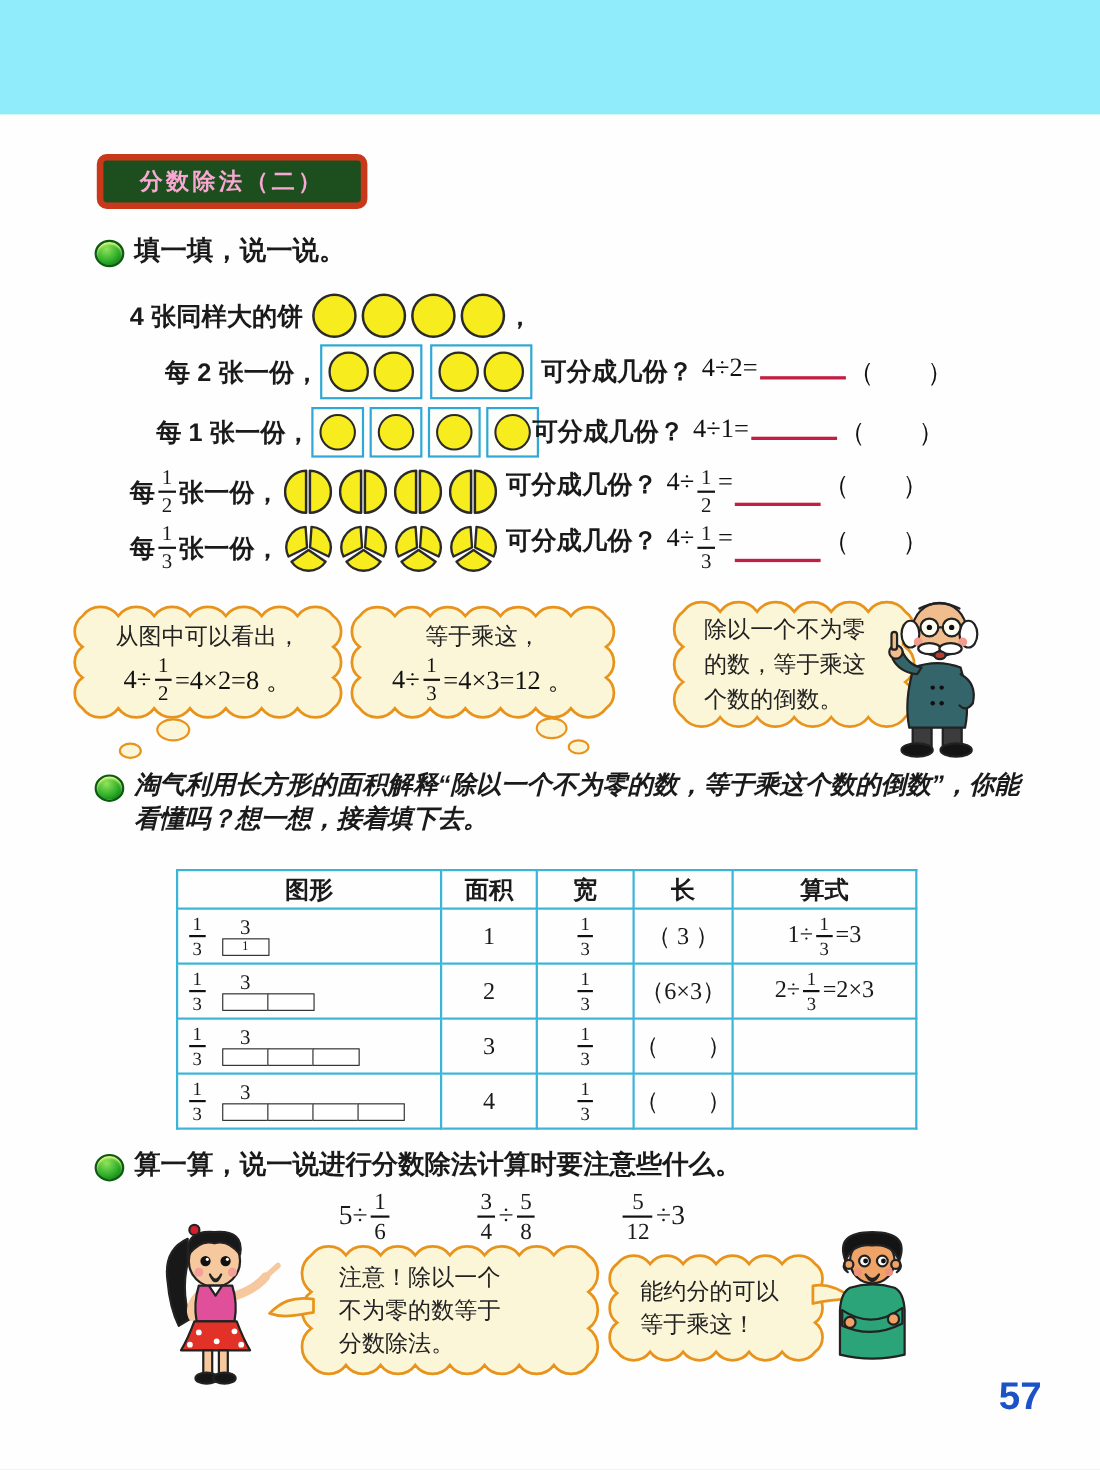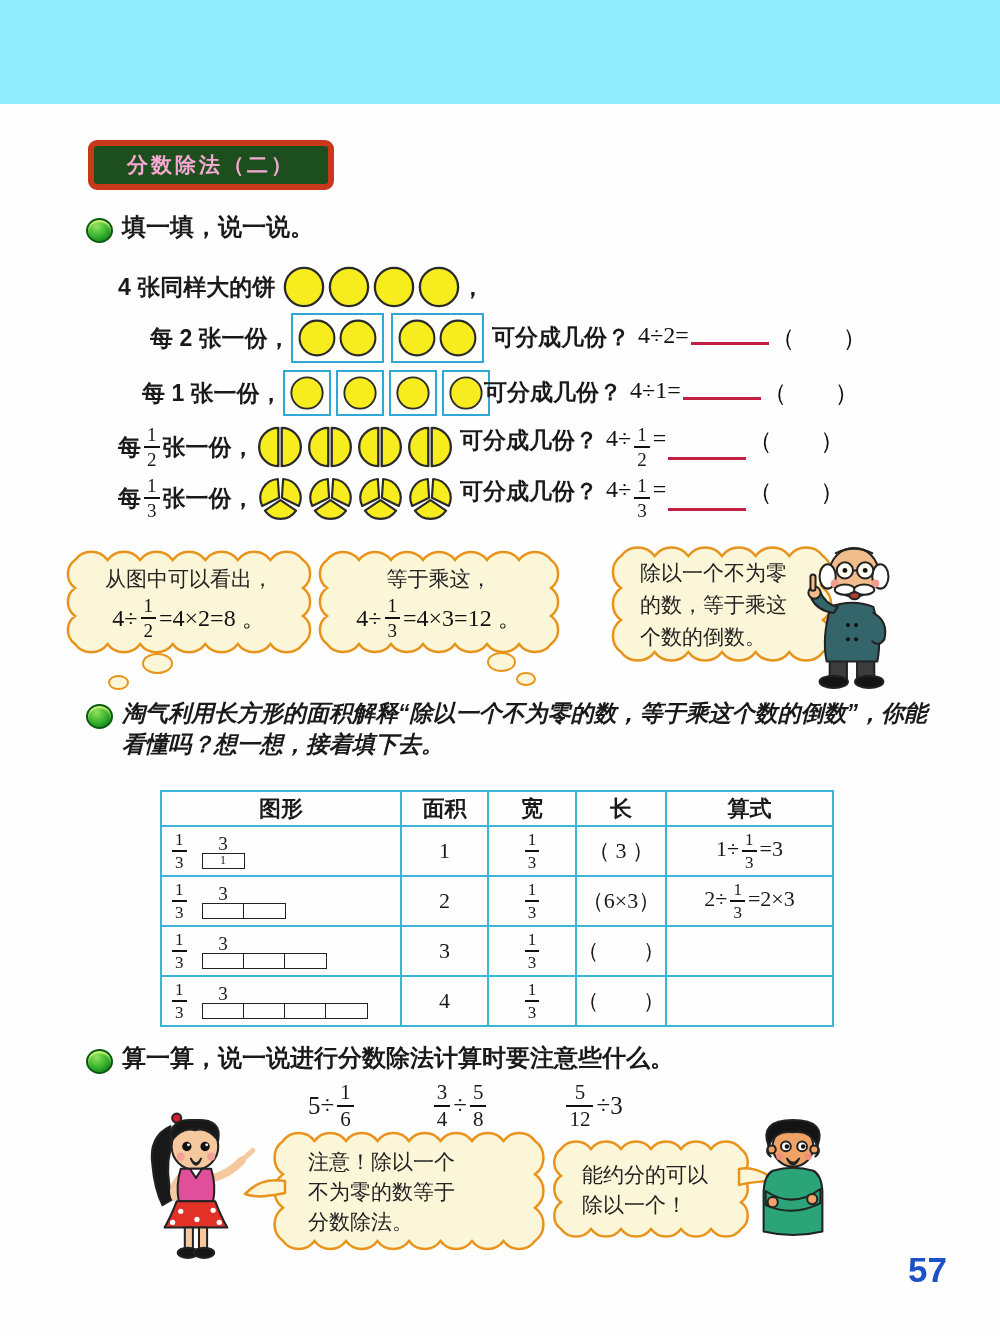--- a/index.html
+++ b/index.html
@@ -538,21 +538,21 @@
 
   <div class="cloudbox" style="left:552px;top:1140px;width:198px;height:98px;">
     <svg class="cloud" width="198" height="98">
         <path d="M 9 9 a 18.6 18.6 0 0 1 30 0 a 18.6 18.6 0 0 1 30 0 a 18.6 18.6 0 0 1 30 0 a 18.6 18.6 0 0 1 30 0 a 18.6 18.6 0 0 1 30 0 a 18.6 18.6 0 0 1 30 0 a 16.533333333333335 16.533333333333335 0 0 1 0 26.666666666666668 a 16.533333333333335 16.533333333333335 0 0 1 0 26.666666666666668 a 16.533333333333335 16.533333333333335 0 0 1 0 26.666666666666668 a 18.6 18.6 0 0 1 -30 0 a 18.6 18.6 0 0 1 -30 0 a 18.6 18.6 0 0 1 -30 0 a 18.6 18.6 0 0 1 -30 0 a 18.6 18.6 0 0 1 -30 0 a 18.6 18.6 0 0 1 -30 0 a 16.533333333333335 16.533333333333335 0 0 1 0 -26.666666666666668 a 16.533333333333335 16.533333333333335 0 0 1 0 -26.666666666666668 a 16.533333333333335 16.533333333333335 0 0 1 0 -26.666666666666668 Z" fill="#fcf6d8" stroke="#e8941c" stroke-width="2.5"></path>
       </svg>
     <svg class="ptr" style="right:-26px;top:24px;" width="38" height="26">
       <path d="M1 5 C14 2 26 8 37 16 C23 18 11 18 1 21 Z"></path>
     </svg>
     <div class="cloud-text al" style="padding-left:30px;gap:1px;">
       <div class="bl">能约分的可以</div>
-      <div class="bl">除以一个！</div>
+      <div class="bl">等于乘这！</div>
     </div>
   </div>
 
   <svg class="char" style="left:748px;top:1116px;" width="90" height="150" viewBox="0 0 88 148">
     <g stroke="#222" stroke-width="2" stroke-linejoin="round" stroke-linecap="round">
       <circle cx="44" cy="30" r="20" fill="#efa366"></circle>
       <path d="M20 30 Q10 4 44 4 Q78 4 68 30 Q62 14 44 16 Q26 14 20 30 Z" fill="#141414"></path>
       <path d="M20 30 Q16 36 22 40" fill="#141414"></path>
       <path d="M68 30 Q72 36 66 40" fill="#141414"></path>
       <circle cx="23" cy="33" r="4" fill="#efa366"></circle>

